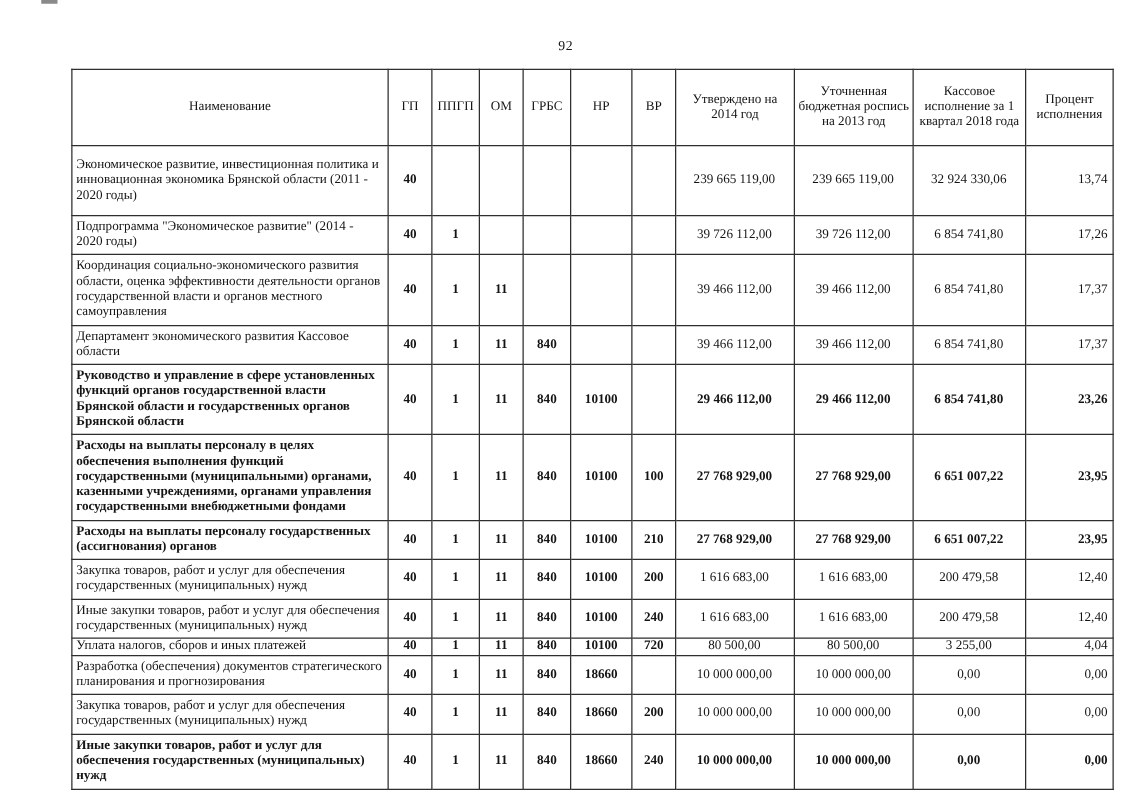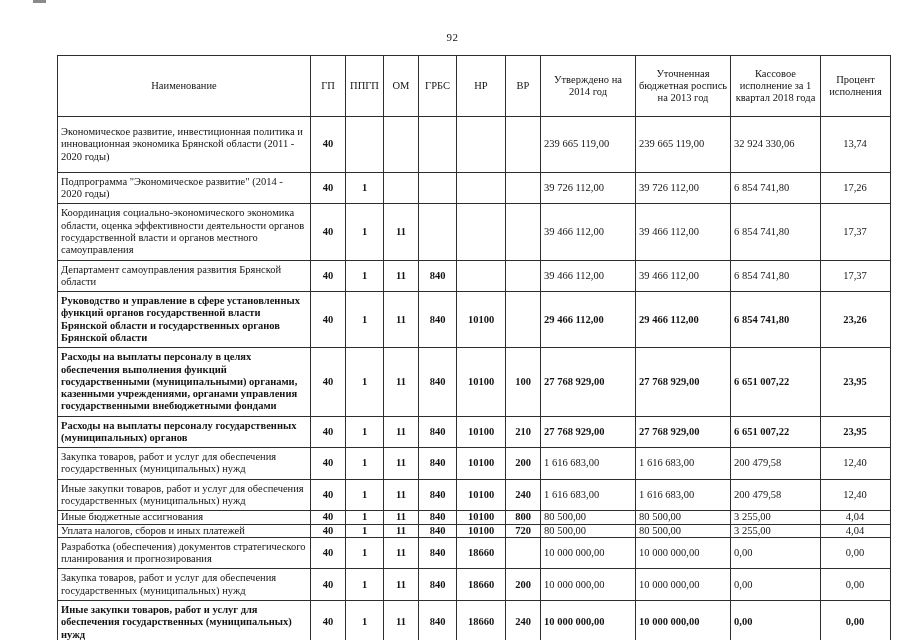--- a/index.html
+++ b/index.html
@@ -58,25 +58,25 @@
   td.c-name {
     text-align: left;
     padding-left: 3px;
     padding-right: 4px;
   }
   td.c-code {
     text-align: center;
     font-weight: bold;
   }
   td.c-money {
-    text-align: left;
+    text-align: center;
     padding-right: 4px;
   }
   td.c-pct {
-    text-align: center;
+    text-align: right;
     padding-right: 4px;
   }
   tr.emphasis td.c-name,
   tr.emphasis td.c-money,
   tr.emphasis td.c-pct {
     font-weight: bold;
   }
   tr.compact td {
     padding-top: 0px;
     padding-bottom: 0px;
@@ -143,34 +143,34 @@
         <td class="c-code"></td>
         <td class="c-code"></td>
         <td class="c-code"></td>
         <td class="c-code"></td>
         <td class="c-money">39 726 112,00</td>
         <td class="c-money">39 726 112,00</td>
         <td class="c-money">6 854 741,80</td>
         <td class="c-pct">17,26</td>
       </tr>
       <tr>
-        <td class="c-name">Координация социально-экономического экономика области, оценка эффективности деятельности органов государственной власти и органов местного самоуправления</td>
+        <td class="c-name">Координация социально-экономического развития области, оценка эффективности деятельности органов государственной власти и органов местного самоуправления</td>
         <td class="c-code">40</td>
         <td class="c-code">1</td>
         <td class="c-code">11</td>
         <td class="c-code"></td>
         <td class="c-code"></td>
         <td class="c-code"></td>
         <td class="c-money">39 466 112,00</td>
         <td class="c-money">39 466 112,00</td>
         <td class="c-money">6 854 741,80</td>
         <td class="c-pct">17,37</td>
       </tr>
       <tr>
-        <td class="c-name">Департамент самоуправления развития Брянской области</td>
+        <td class="c-name">Департамент экономического развития Кассовое области</td>
         <td class="c-code">40</td>
         <td class="c-code">1</td>
         <td class="c-code">11</td>
         <td class="c-code">840</td>
         <td class="c-code"></td>
         <td class="c-code"></td>
         <td class="c-money">39 466 112,00</td>
         <td class="c-money">39 466 112,00</td>
         <td class="c-money">6 854 741,80</td>
         <td class="c-pct">17,37</td>
@@ -195,21 +195,21 @@
         <td class="c-code">11</td>
         <td class="c-code">840</td>
         <td class="c-code">10100</td>
         <td class="c-code">100</td>
         <td class="c-money">27 768 929,00</td>
         <td class="c-money">27 768 929,00</td>
         <td class="c-money">6 651 007,22</td>
         <td class="c-pct">23,95</td>
       </tr>
       <tr class="emphasis">
-        <td class="c-name">Расходы на выплаты персоналу государственных (муниципальных) органов</td>
+        <td class="c-name">Расходы на выплаты персоналу государственных (ассигнования) органов</td>
         <td class="c-code">40</td>
         <td class="c-code">1</td>
         <td class="c-code">11</td>
         <td class="c-code">840</td>
         <td class="c-code">10100</td>
         <td class="c-code">210</td>
         <td class="c-money">27 768 929,00</td>
         <td class="c-money">27 768 929,00</td>
         <td class="c-money">6 651 007,22</td>
         <td class="c-pct">23,95</td>
@@ -232,33 +232,20 @@
         <td class="c-code">40</td>
         <td class="c-code">1</td>
         <td class="c-code">11</td>
         <td class="c-code">840</td>
         <td class="c-code">10100</td>
         <td class="c-code">240</td>
         <td class="c-money">1 616 683,00</td>
         <td class="c-money">1 616 683,00</td>
         <td class="c-money">200 479,58</td>
         <td class="c-pct">12,40</td>
-      </tr>
-      <tr class="compact">
-        <td class="c-name">Иные бюджетные ассигнования</td>
-        <td class="c-code">40</td>
-        <td class="c-code">1</td>
-        <td class="c-code">11</td>
-        <td class="c-code">840</td>
-        <td class="c-code">10100</td>
-        <td class="c-code">800</td>
-        <td class="c-money">80 500,00</td>
-        <td class="c-money">80 500,00</td>
-        <td class="c-money">3 255,00</td>
-        <td class="c-pct">4,04</td>
       </tr>
       <tr class="compact">
         <td class="c-name">Уплата налогов, сборов и иных платежей</td>
         <td class="c-code">40</td>
         <td class="c-code">1</td>
         <td class="c-code">11</td>
         <td class="c-code">840</td>
         <td class="c-code">10100</td>
         <td class="c-code">720</td>
         <td class="c-money">80 500,00</td>

